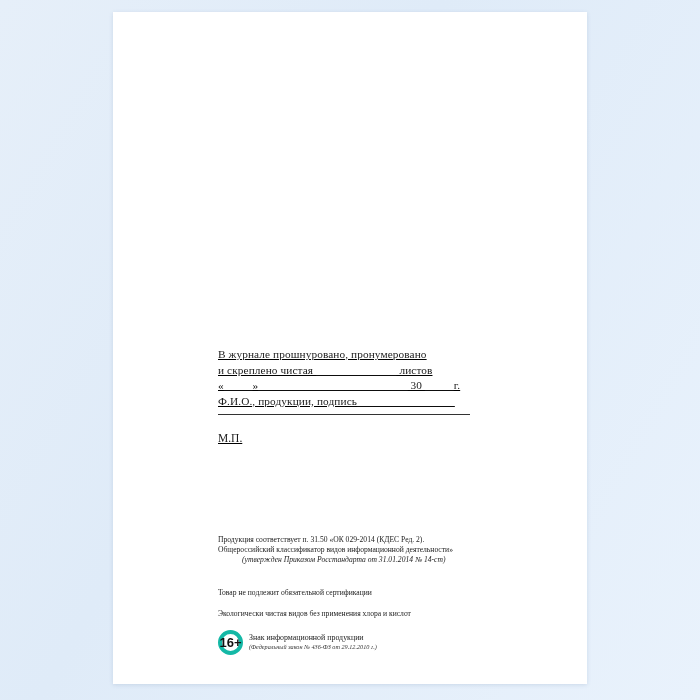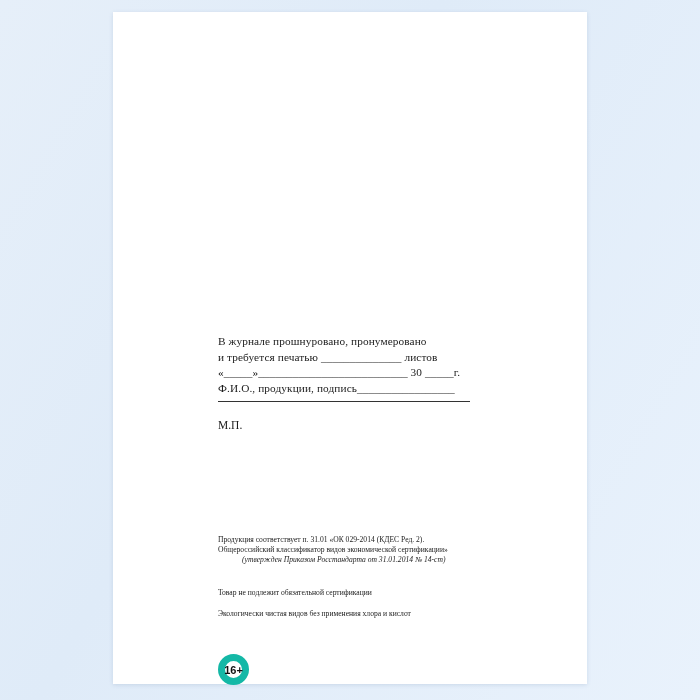--- a/index.html
+++ b/index.html
@@ -28,22 +28,23 @@
     top: 12px;
     width: 474px;
     height: 672px;
     background: #ffffff;
     box-shadow: 0 1px 4px rgba(80,110,150,0.18);
   }
 
   .doc-body {
     position: absolute;
     left: 105px;
-    top: 322px;
+    top: 335px;
     width: 340px;
+    text-decoration: underline;
   }
 
   .line {
     font-size: 11.3px;
     color: #1b1b1b;
     line-height: 15.6px;
     white-space: pre;
     letter-spacing: 0.1px;
   }
 
@@ -87,31 +88,30 @@
 
   .age-row {
     display: flex;
     align-items: center;
     margin-top: 11px;
   }
 
   .age-badge {
     width: 17px;
     height: 17px;
-    border: 7px solid #14b8a6;
+    border: 4px solid #14b8a6;
     border-radius: 50%;
     display: flex;
     align-items: center;
     justify-content: center;
-    font-size: 11px;
+    font-size: 13px;
     font-weight: bold;
     font-family: "Liberation Sans", sans-serif;
     color: #111;
     flex: none;
-    margin-top: 24px;
   }
 
   .age-text {
     margin-left: 6px;
   }
 
   .age-title {
     font-size: 7.9px;
     line-height: 10px;
   }
@@ -125,38 +125,42 @@
 </style>
 </head>
 <body>
 
 <div class="backdrop"></div>
 
 <div class="sheet">
 
   <div class="doc-body">
     <div class="line">В журнале прошнуровано, пронумеровано</div>
-    <div class="line">и требуется печатью ______________ листов</div>
+    <div class="line">и скреплено чистая ______________ листов</div>
     <div class="line">«_____»__________________________ 30 _____г.</div>
     <div class="line">Ф.И.О., продукции, подпись_________________</div>
     <div class="rule"></div>
     <div class="mp">М.П.</div>
   </div>
 
   <div class="footer">
-    <div class="foot-line">Продукция соответствует п. 31.01 «ОК 029-2014 (КДЕС Ред. 2).</div>
-    <div class="foot-line">Общероссийский классификатор видов экономической сертификации»</div>
+    <div class="foot-line">Продукция соответствует п. 31.50 «ОК 029-2014 (КДЕС Ред. 2).</div>
+    <div class="foot-line">Общероссийский классификатор видов информационной деятельности»</div>
     <div class="foot-line foot-ital">(утвержден Приказом Росстандарта от 31.01.2014 № 14-ст)</div>
 
     <div class="foot-gap"></div>
 
     <div class="foot-gap"></div>
     <div class="foot-line">Товар не подлежит обязательной сертификации</div>
 
     <div class="foot-gap"></div>
     <div class="foot-line">Экологически чистая видов без применения хлора и кислот</div>
 
     <div class="age-row">
       <div class="age-badge">16+</div>
+      <div class="age-text">
+        <div class="age-title">Знак информационной продукции</div>
+        <div class="age-sub">(Федеральный закон № 436-ФЗ от 29.12.2010 г.)</div>
+      </div>
     </div>
   </div>
 
 </div>
 
 </body></html>

